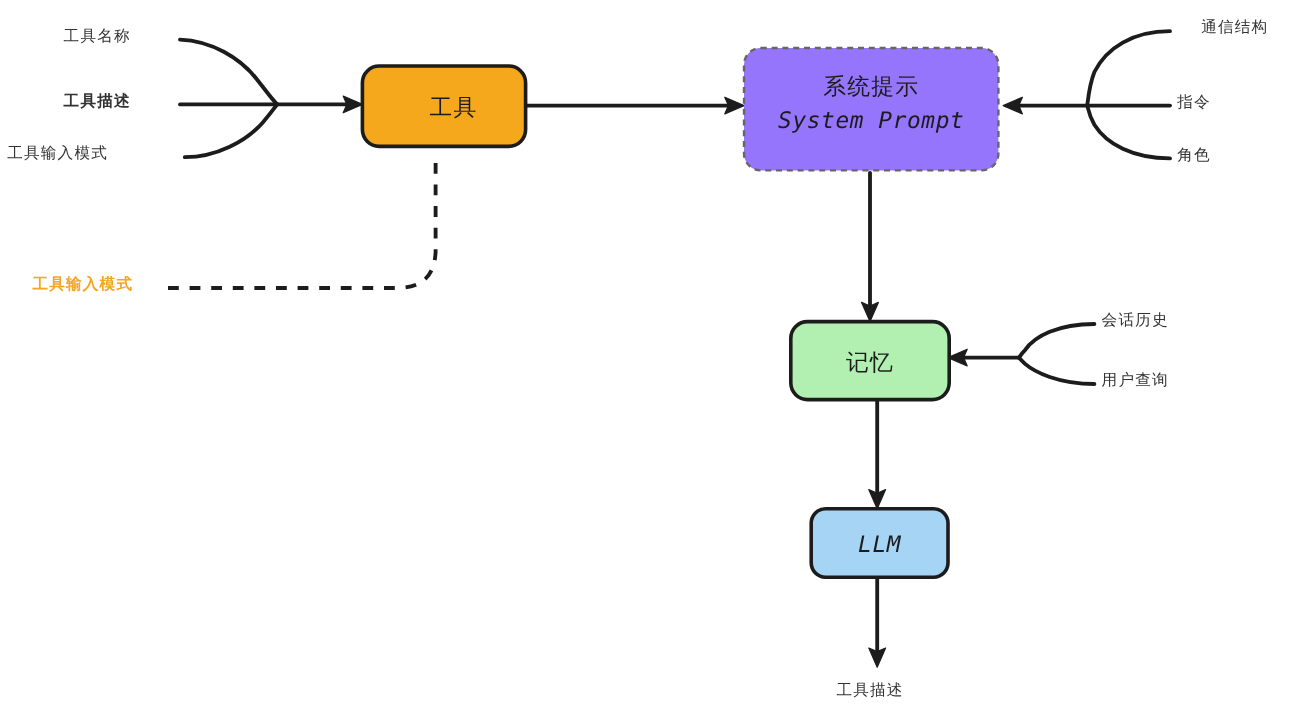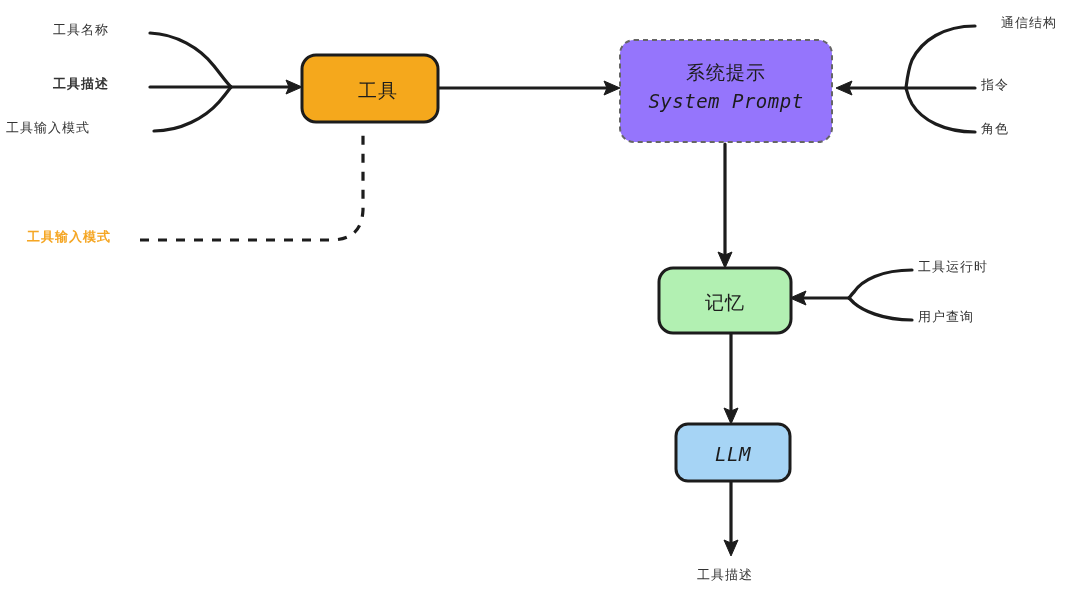--- a/index.html
+++ b/index.html
@@ -160,19 +160,19 @@
   <div class="leaf-label" style="left:6px; top:119px;">工具输入模式</div>
 
   <div class="leaf-label accent" style="left:27px; top:228px;">工具输入模式</div>
 
   <div class="leaf-label" style="left:981px; top:14px;margin-left:20px;">通信结构</div>
 
   <div class="leaf-label" style="left:981px; top:76px;">指令</div>
 
   <div class="leaf-label" style="left:981px; top:120px;text-align:center;">角色</div>
 
-  <div class="leaf-label" style="left:918px; top:258px;">工具运行时</div>
+  <div class="leaf-label" style="left:918px; top:258px;">会话历史</div>
 
   <div class="leaf-label" style="left:918px; top:308px;">用户查询</div>
 
   <div class="leaf-label center-x" style="left:725px; top:566px;">工具描述</div>
 
 </div>
 
 </body></html>

